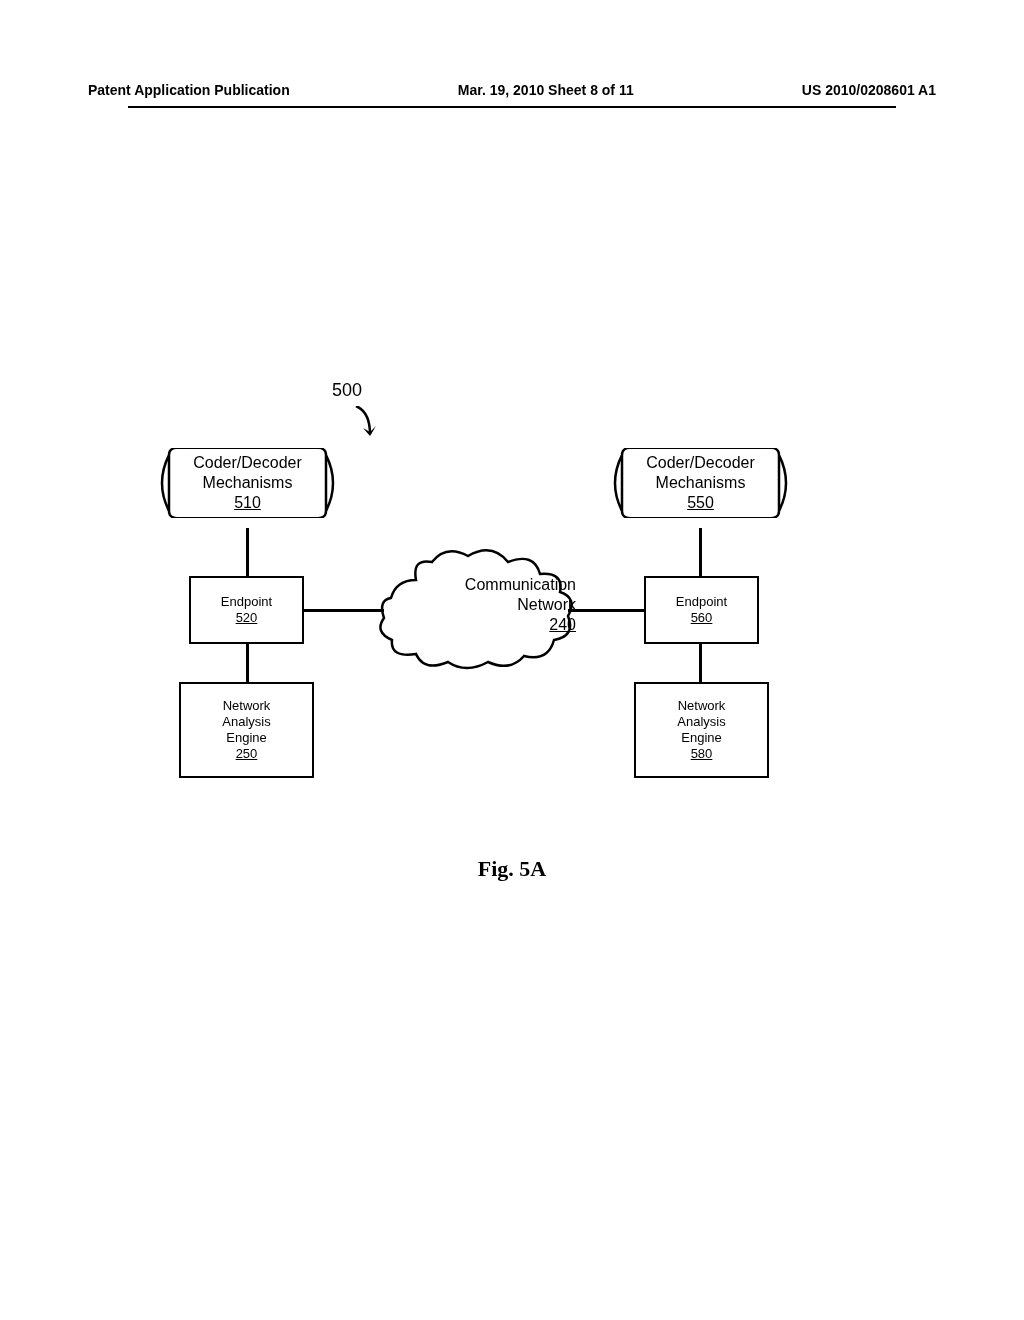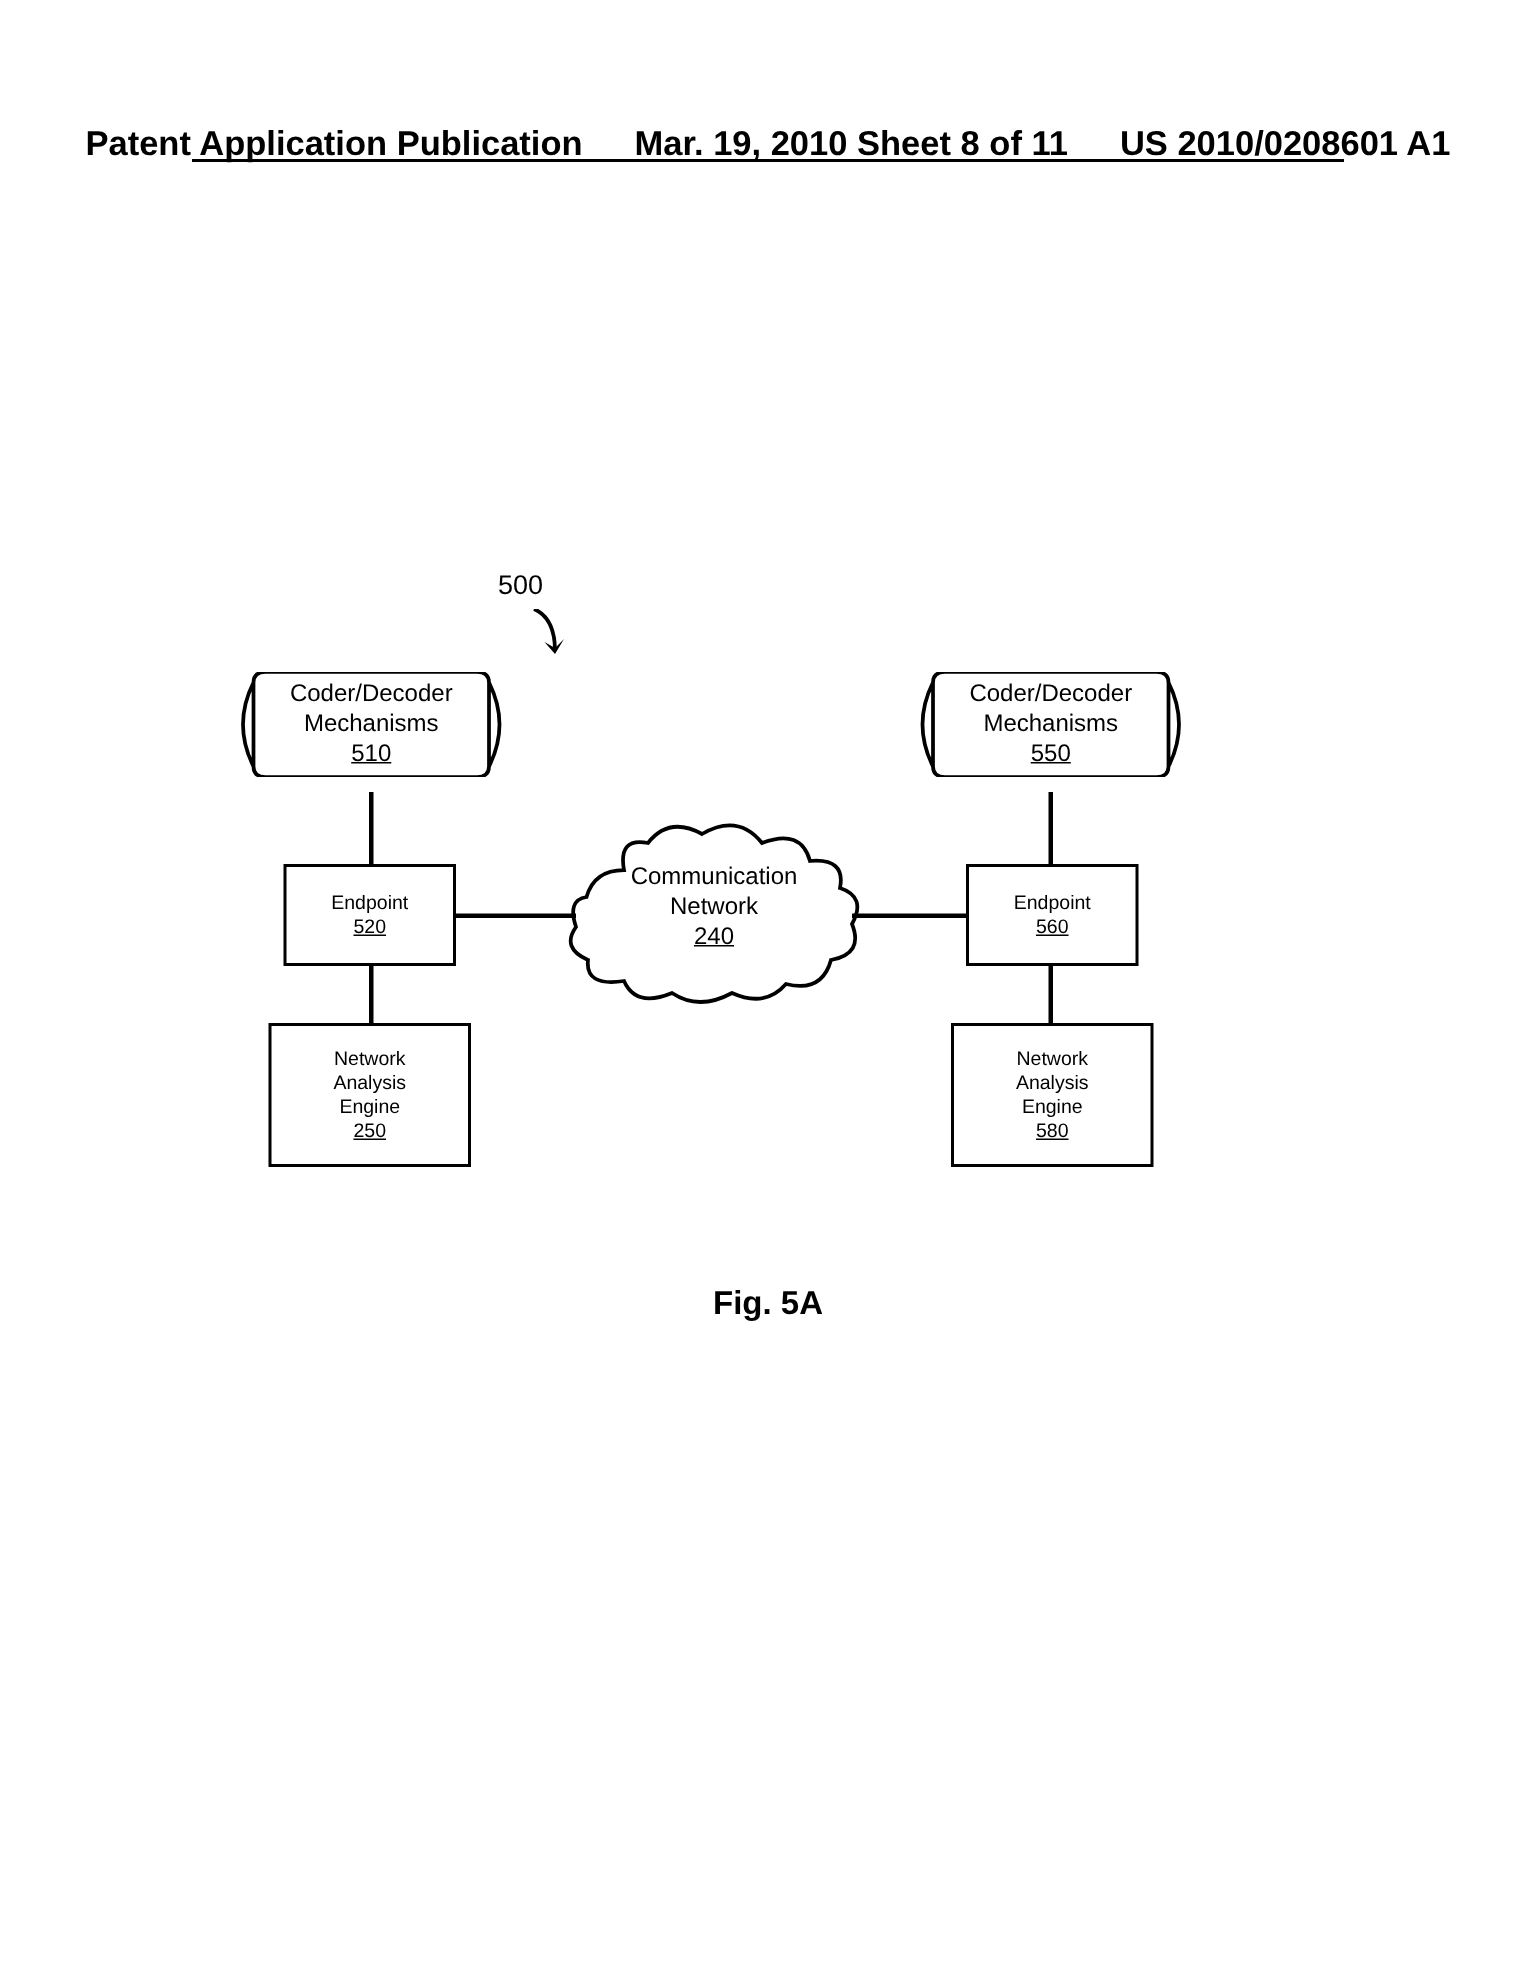--- a/index.html
+++ b/index.html
@@ -14,22 +14,22 @@
       height: 1320px;
       position: relative;
     }
     .header {
       position: absolute;
       top: 82px;
       left: 0;
       right: 0;
       display: flex;
       justify-content: space-between;
-      padding: 0 57px;
-      font-size: 23px;
+      padding: 0 88px;
+      font-size: 14px;
       font-weight: bold;
     }
     .header-line {
       position: absolute;
       top: 106px;
       left: 128px;
       right: 128px;
       border-top: 2px solid #000;
     }
     .diagram {
@@ -107,21 +107,21 @@
       left: 634px;
       width: 135px;
       height: 96px;
     }
     .cloud {
       position: absolute;
       top: 160px;
       left: 376px;
       width: 200px;
       height: 130px;
-      text-align: center;
+      text-align: right;
       display: flex;
       flex-direction: column;
       justify-content: center;
       font-size: 16px;
     }
     .cloud svg {
       position: absolute;
       top: 0;
       left: 0;
       width: 100%;
@@ -172,20 +172,21 @@
       height: 2.5px;
     }
     .fig-label {
       position: absolute;
       top: 476px;
       left: 0;
       right: 0;
       text-align: center;
       font-size: 22px;
       font-weight: bold;
+      font-family: Liberation Serif, serif;
     }
     .cyl-text, .box-text, .cloud-text {
       position: relative;
       z-index: 1;
       line-height: 1.25;
     }
   </style>
 </head>
 <body>
 

